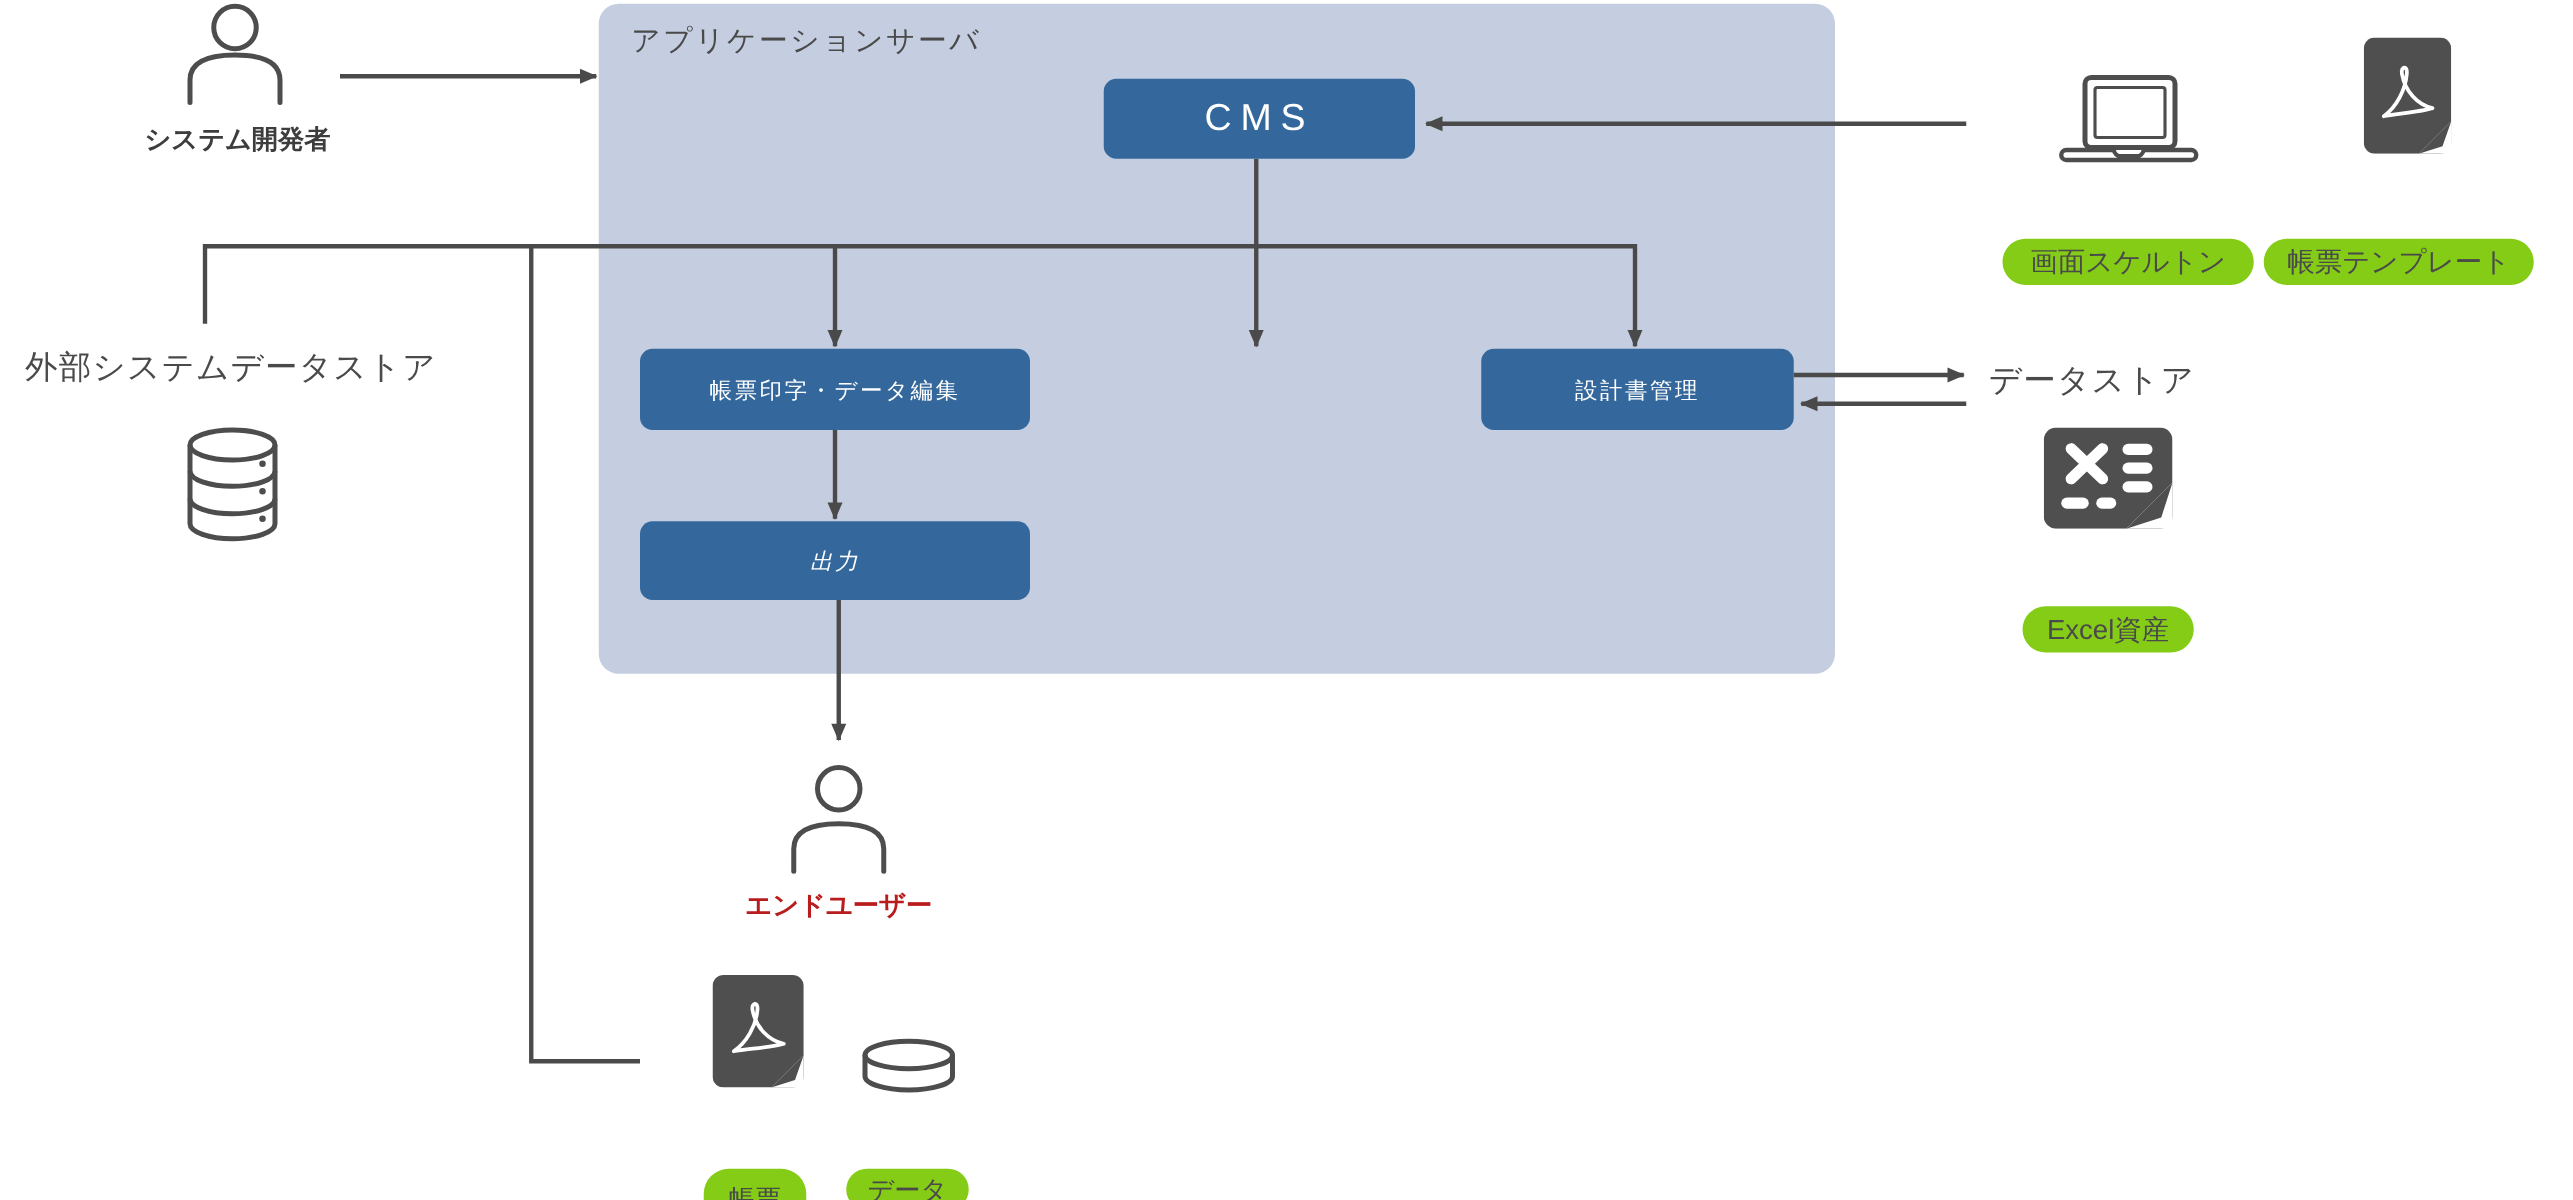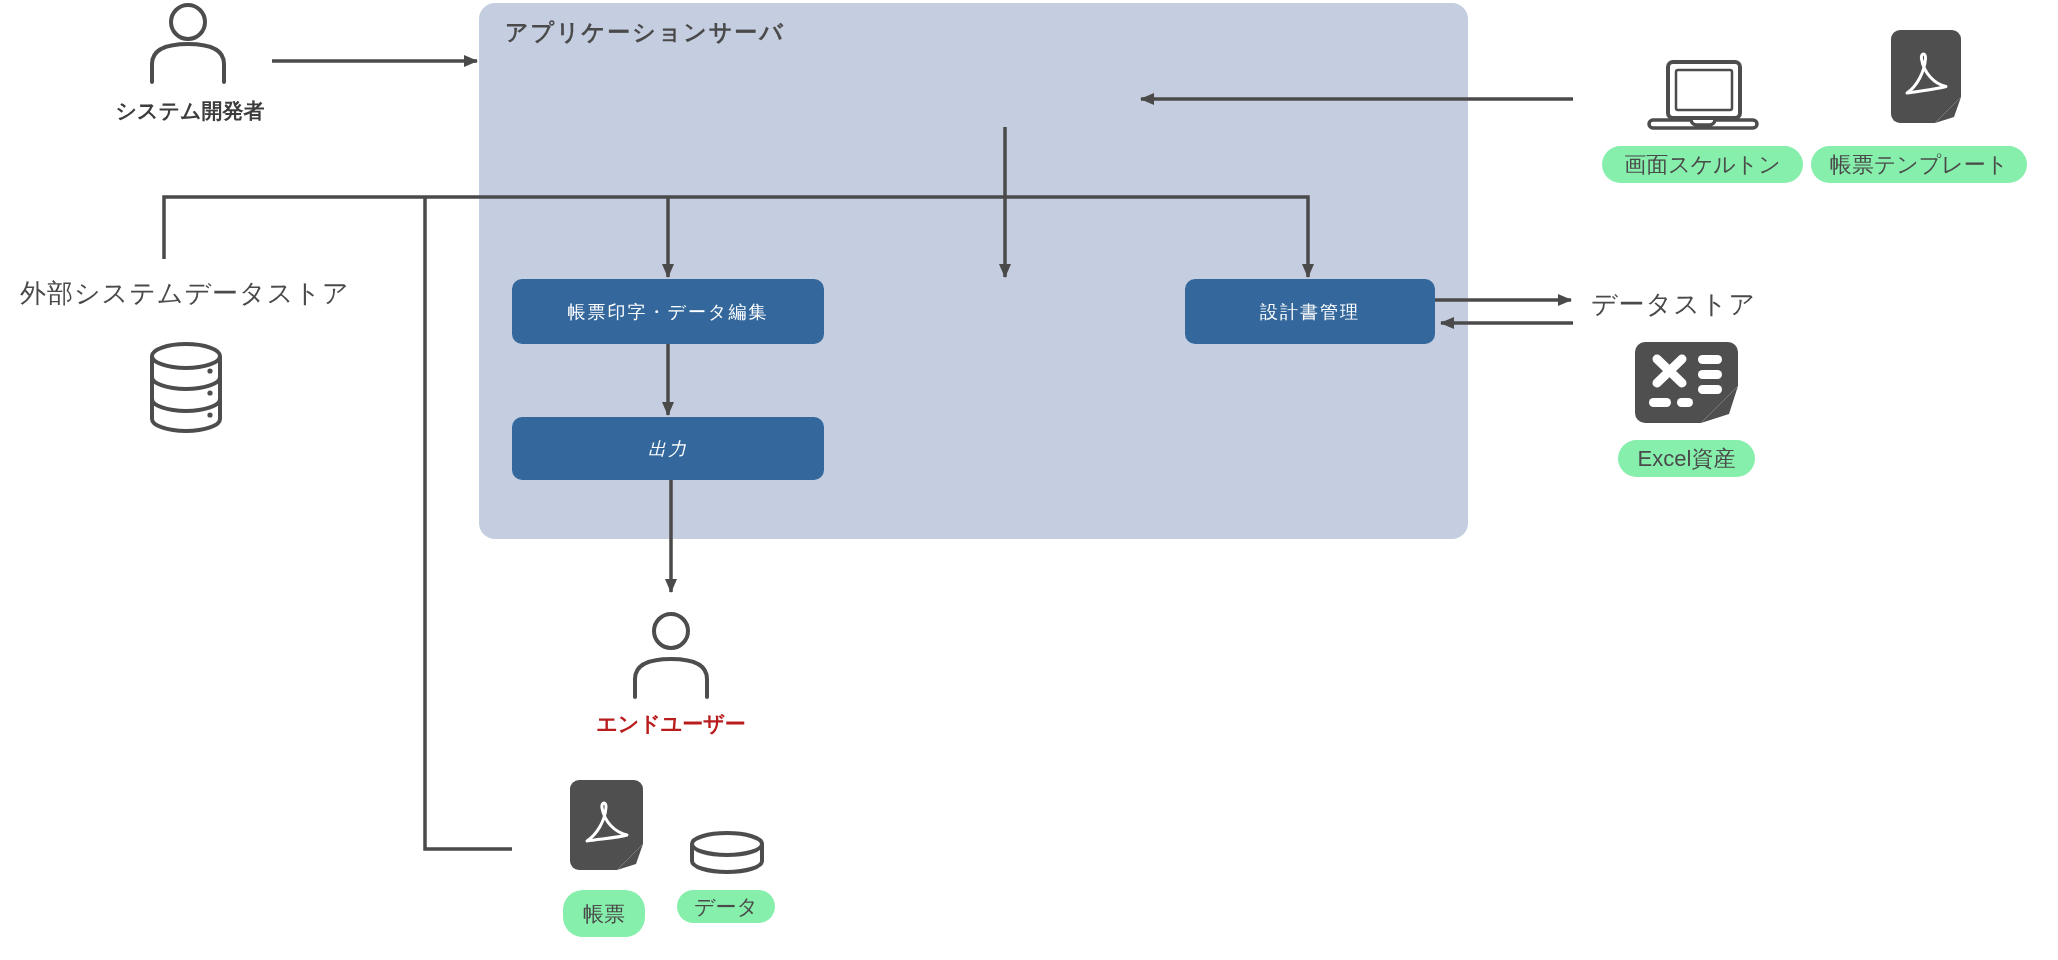--- a/index.html
+++ b/index.html
@@ -30,21 +30,20 @@
     border-radius: 16px;
     z-index: 1;
   }
   .container-title {
     position: absolute;
     left: 505px; top: 17px;
     font-size: 23px;
     letter-spacing: 2px;
     color: #4a4a4a;
     z-index: 2;
-    font-weight: bold;
   }
   .node {
     position: absolute;
     background: #34689c;
     border-radius: 10px;
     color: #ffffff;
     display: flex;
     align-items: center;
     justify-content: center;
     font-size: 18px;
@@ -62,48 +61,50 @@
     color: #4a4a4a;
     z-index: 2;
     white-space: nowrap;
   }
   .lbl-developer { left: 90px;  top: 97px;  width: 200px; text-align: center; font-size: 21px; font-weight: bold; color: #3d3d3d; }
   .lbl-enduser   { left: 571px; top: 710px; width: 200px; text-align: center; font-size: 21px; font-weight: bold; color: #b91c1c; }
   .lbl-extds     { left: 20px;   top: 276px; font-size: 26px; letter-spacing: 1px; }
   .lbl-datastore { left: 1591px; top: 287px; font-size: 26px; letter-spacing: 1px; }
   .pill {
     position: absolute;
-    background: #86efac;
+    background: #84cc16;
     border-radius: 20px;
     color: #4a4a4a;
     display: flex;
     align-items: center;
     justify-content: center;
     font-size: 22px;
     white-space: nowrap;
     z-index: 2;
+    margin-top: 45px;
   }
   .pill-skeleton { left: 1602px; top: 146px; width: 201px; height: 37px; }
   .pill-template { left: 1811px; top: 146px; width: 216px; height: 37px; }
   .pill-excel    { left: 1618px; top: 440px; width: 137px; height: 37px; }
   .pill-form     { left: 563px;  top: 890px; width: 82px;  height: 47px; font-size: 21px; }
   .pill-data     { left: 677px;  top: 890px; width: 98px;  height: 33px; font-size: 21px; }
   .iconbox { position: absolute; z-index: 2; }
   .icon-pdf-top    { left: 1891px; top: 30px; }
   .icon-pdf-bottom { left: 570px;  top: 780px; }
   .icon-excel      { left: 1635px; top: 342px; }
 </style>
 </head>
 <body>
 
 <div id="canvas">
 
   <div class="container-box"></div>
   <div class="container-title">アプリケーションサーバ</div>
 
+  <div class="node cms">CMS</div>
   <div class="node formedit">帳票印字・データ編集</div>
   <div class="node design">設計書管理</div>
   <div class="node output">出力</div>
 
   <div class="free-label lbl-developer">システム開発者</div>
   <div class="free-label lbl-enduser">エンドユーザー</div>
   <div class="free-label lbl-extds">外部システムデータストア</div>
   <div class="free-label lbl-datastore">データストア</div>
 
   <div class="pill pill-skeleton">画面スケルトン</div>

